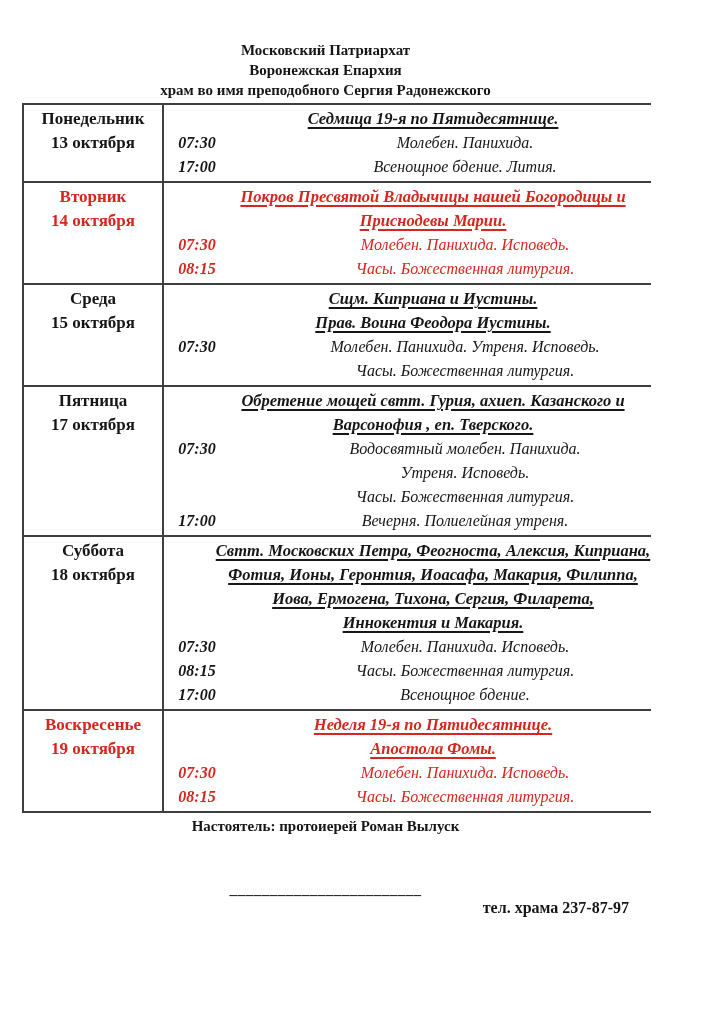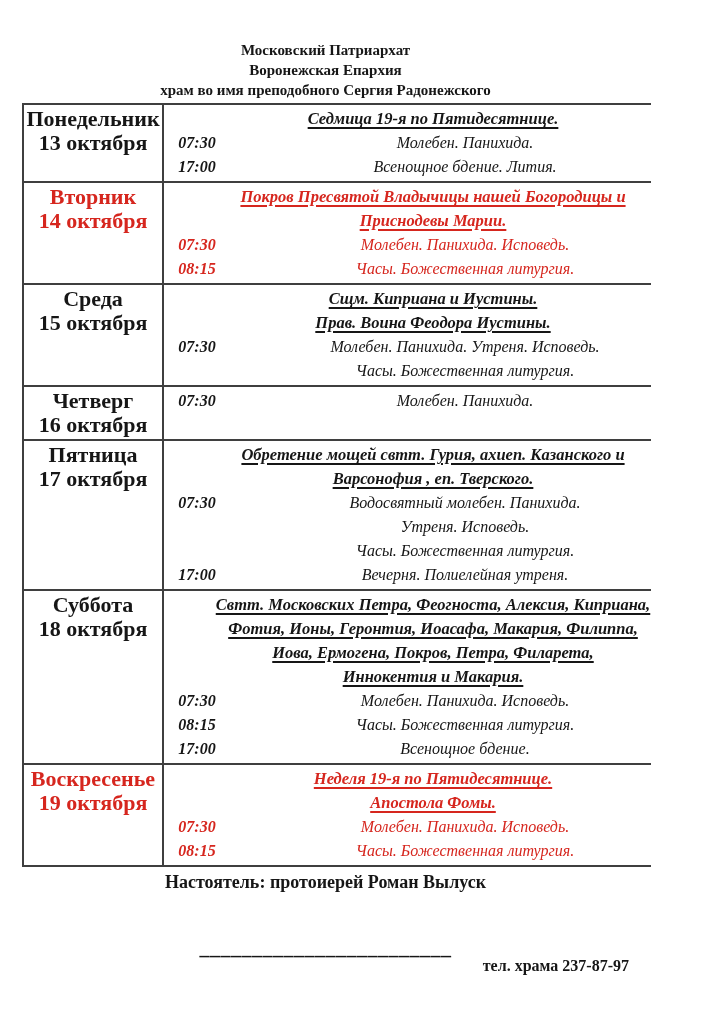--- a/index.html
+++ b/index.html
@@ -27,21 +27,21 @@
     table-layout: fixed;
   }
   table.schedule td {
     border: 2px solid #3f3f3f;
     vertical-align: top;
   }
   td.day-cell {
     width: 140px;
     text-align: center;
     font-weight: 700;
-    font-size: 22px;
+    font-size: 17px;
     line-height: 24px;
     padding: 2px 2px;
   }
   td.svc-cell {
     padding: 2px 6px 2px 8px;
     font-size: 16px;
     line-height: 24px;
     font-style: italic;
   }
   .feast-line {
@@ -51,22 +51,22 @@
     text-decoration: underline;
     text-decoration-thickness: 1.5px;
     text-underline-offset: 3px;
     line-height: 24px;
   }
   .svc-line { display: flex; line-height: 24px; text-align: center; }
   .svc-time { font-weight: 700; flex: 0 0 50px; margin-right: 14px; white-space: nowrap; }
   .svc-text { flex: 1; }
   tr.red-row { color: var(--red); }
 
-  .rector { text-align: center; font-weight: 700; font-size: 18px; margin-top: 5px; }
-  .sep-line { text-align: center; font-weight: 700; font-size: 20px; margin-top: 48px; line-height: 12px; letter-spacing: 0.5px; }
+  .rector { text-align: center; font-weight: 700; font-size: 15px; margin-top: 5px; }
+  .sep-line { text-align: center; font-weight: 700; font-size: 15px; margin-top: 48px; line-height: 12px; letter-spacing: 0.5px; }
   .phone { text-align: right; font-weight: 700; font-size: 16px; margin-top: 4px; }
 </style>
 </head>
 <body>
 
 <div class="page">
 
   <div class="hdr">
     <div class="hdr-line">Московский Патриархат</div>
     <div class="hdr-line">Воронежская Епархия</div>
@@ -123,32 +123,20 @@
               <span class="svc-text">Молебен. Панихида. Утреня. Исповедь.</span>
             </div>
             <div class="svc-line">
               <span class="svc-time"></span>
               <span class="svc-text">Часы. Божественная литургия.</span>
             </div>
           </td>
         </tr>
         <tr>
           <td class="day-cell">
-            <div class="day-name">Четверг</div>
-            <div class="day-date">16 октября</div>
-          </td>
-          <td class="svc-cell">
-            <div class="svc-line">
-              <span class="svc-time">07:30</span>
-              <span class="svc-text">Молебен. Панихида.</span>
-            </div>
-          </td>
-        </tr>
-        <tr>
-          <td class="day-cell">
             <div class="day-name">Пятница</div>
             <div class="day-date">17 октября</div>
           </td>
           <td class="svc-cell">
             <div class="feast-line">Обретение мощей свтт. Гурия, ахиеп. Казанского и</div>
             <div class="feast-line">Варсонофия , еп. Тверского.</div>
             <div class="svc-line">
               <span class="svc-time">07:30</span>
               <span class="svc-text">Водосвятный молебен. Панихида.</span>
             </div>
@@ -167,21 +155,21 @@
           </td>
         </tr>
         <tr>
           <td class="day-cell">
             <div class="day-name">Суббота</div>
             <div class="day-date">18 октября</div>
           </td>
           <td class="svc-cell">
             <div class="feast-line">Свтт. Московских Петра, Феогноста, Алексия, Киприана,</div>
             <div class="feast-line">Фотия, Ионы, Геронтия, Иоасафа, Макария, Филиппа,</div>
-            <div class="feast-line">Иова, Ермогена, Покров, Петра, Филарета,</div>
+            <div class="feast-line">Иова, Ермогена, Тихона, Сергия, Филарета,</div>
             <div class="feast-line">Иннокентия и Макария.</div>
             <div class="svc-line">
               <span class="svc-time">07:30</span>
               <span class="svc-text">Молебен. Панихида. Исповедь.</span>
             </div>
             <div class="svc-line">
               <span class="svc-time">08:15</span>
               <span class="svc-text">Часы. Божественная литургия.</span>
             </div>
             <div class="svc-line">

